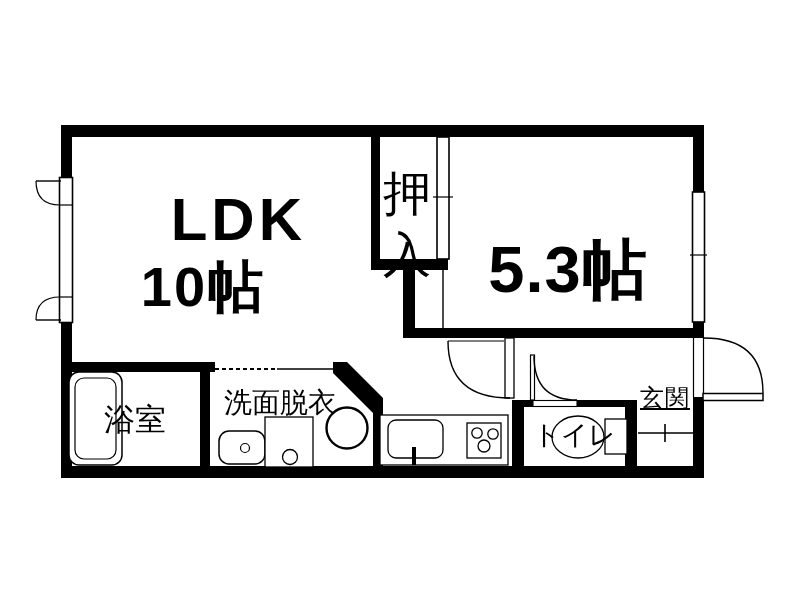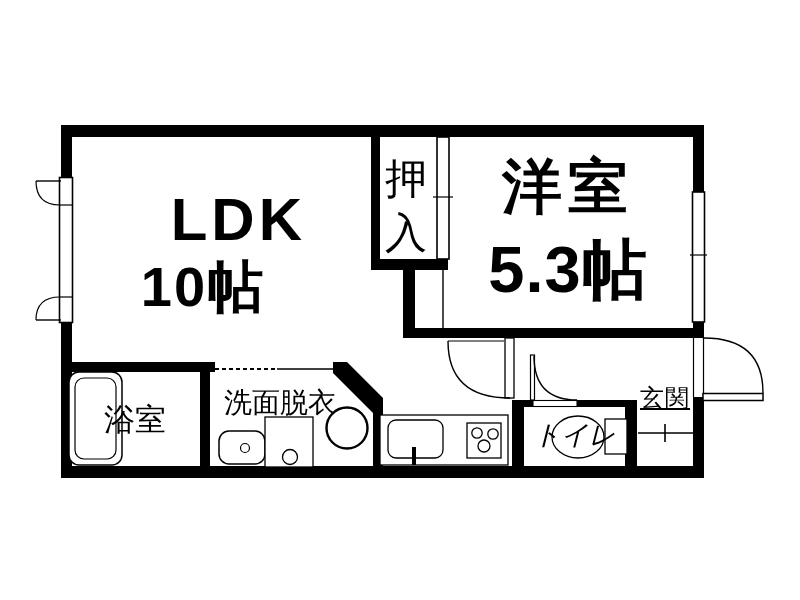--- a/index.html
+++ b/index.html
@@ -7,24 +7,24 @@
          font-family:"Liberation Sans", sans-serif;}
   #plan-svg{position:absolute;left:0;top:0;}
   .lbl{position:absolute;color:#000;white-space:nowrap;text-align:center;
        font-family:"Liberation Sans", sans-serif;line-height:1.05;}
   .lbl-big{font-weight:bold;}
   .lbl-vert{white-space:normal;word-break:break-all;line-height:1.28;}
   .ldk-name   {left:128px;top:188px;width:178px;font-size:60px;letter-spacing:4px;text-align:right;}
   .ldk-size   {left:114px;top:258px;width:178px;font-size:56px;letter-spacing:2px;}
   .yo-name    {left:478px;top:155px;width:180px;font-size:60px;letter-spacing:6px;}
   .yo-size    {left:478px;top:236px;width:180px;font-size:65px;letter-spacing:1px;}
-  .oshiire    {left:383px;top:152px;width:46px;font-size:42px;}
+  .oshiire    {left:383px;top:163px;width:46px;font-size:48px;}
   .bath       {left:93px; top:404px;width:84px;font-size:31px;}
   .wash       {left:221px;top:388px;width:118px;font-size:28px;letter-spacing:0px;}
-  .toilet     {left:533px;top:421px;width:74px;font-size:27px;font-style:italic;}
+  .toilet     {left:533px;top:421px;width:74px;font-size:27px;}
   .genkan     {left:629px;top:385px;width:72px;font-size:24px;letter-spacing:1px;text-decoration:underline;}
 </style>
 </head>
 <body>
 
 <div id="stage">
 
   <svg id="plan-svg" width="800" height="600" viewBox="0 0 800 600">
 
     <g fill="#000000" stroke="none">
@@ -105,20 +105,19 @@
       <circle cx="493" cy="434" r="5.2" stroke-width="1.3"></circle>
       <circle cx="484" cy="446" r="6" stroke-width="1.3"></circle>
 
       <rect x="605" y="419" width="22" height="35" stroke-width="1.3"></rect>
       <ellipse cx="578" cy="437" rx="26" ry="21" stroke-width="1.3"></ellipse>
     </g>
   </svg>
 
   <div class="lbl lbl-big ldk-name">LDK</div>
   <div class="lbl lbl-big ldk-size">10帖</div>
-  <div class="lbl lbl-big yo-name">洋室</div>
   <div class="lbl lbl-big yo-size">5.3帖</div>
   <div class="lbl lbl-vert oshiire">押入</div>
   <div class="lbl wash">洗面脱衣</div>
   <div class="lbl bath">浴室</div>
   <div class="lbl toilet">トイレ</div>
   <div class="lbl genkan">玄関</div>
 </div>
 
 </body></html>

